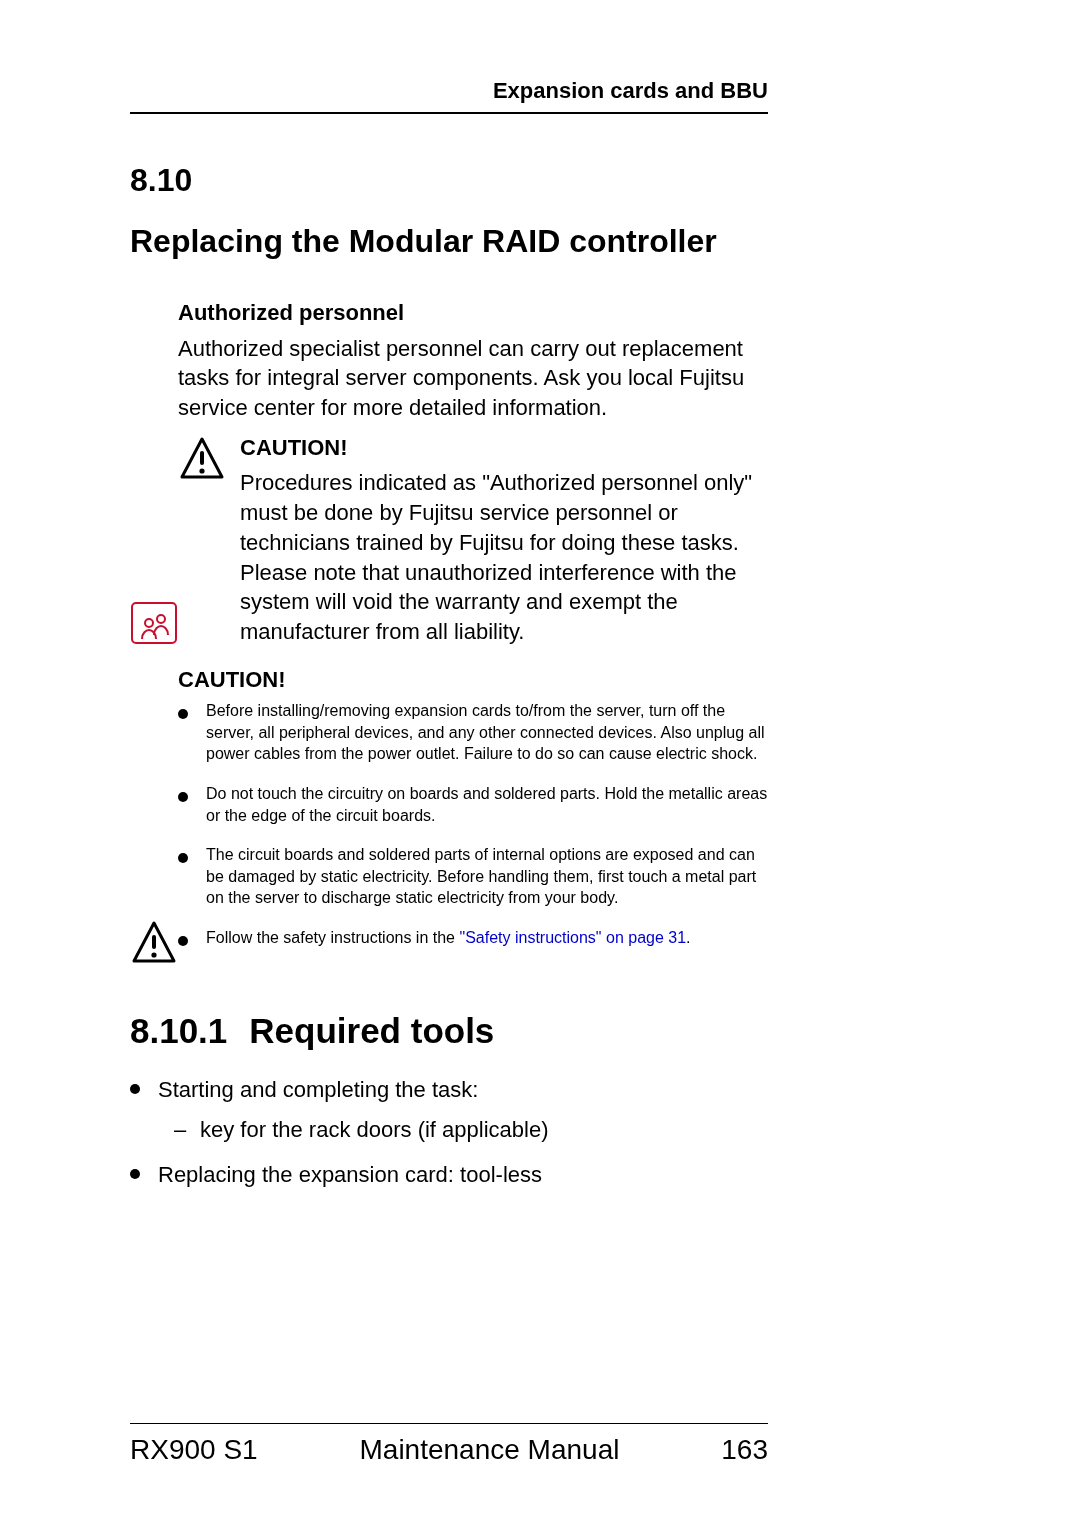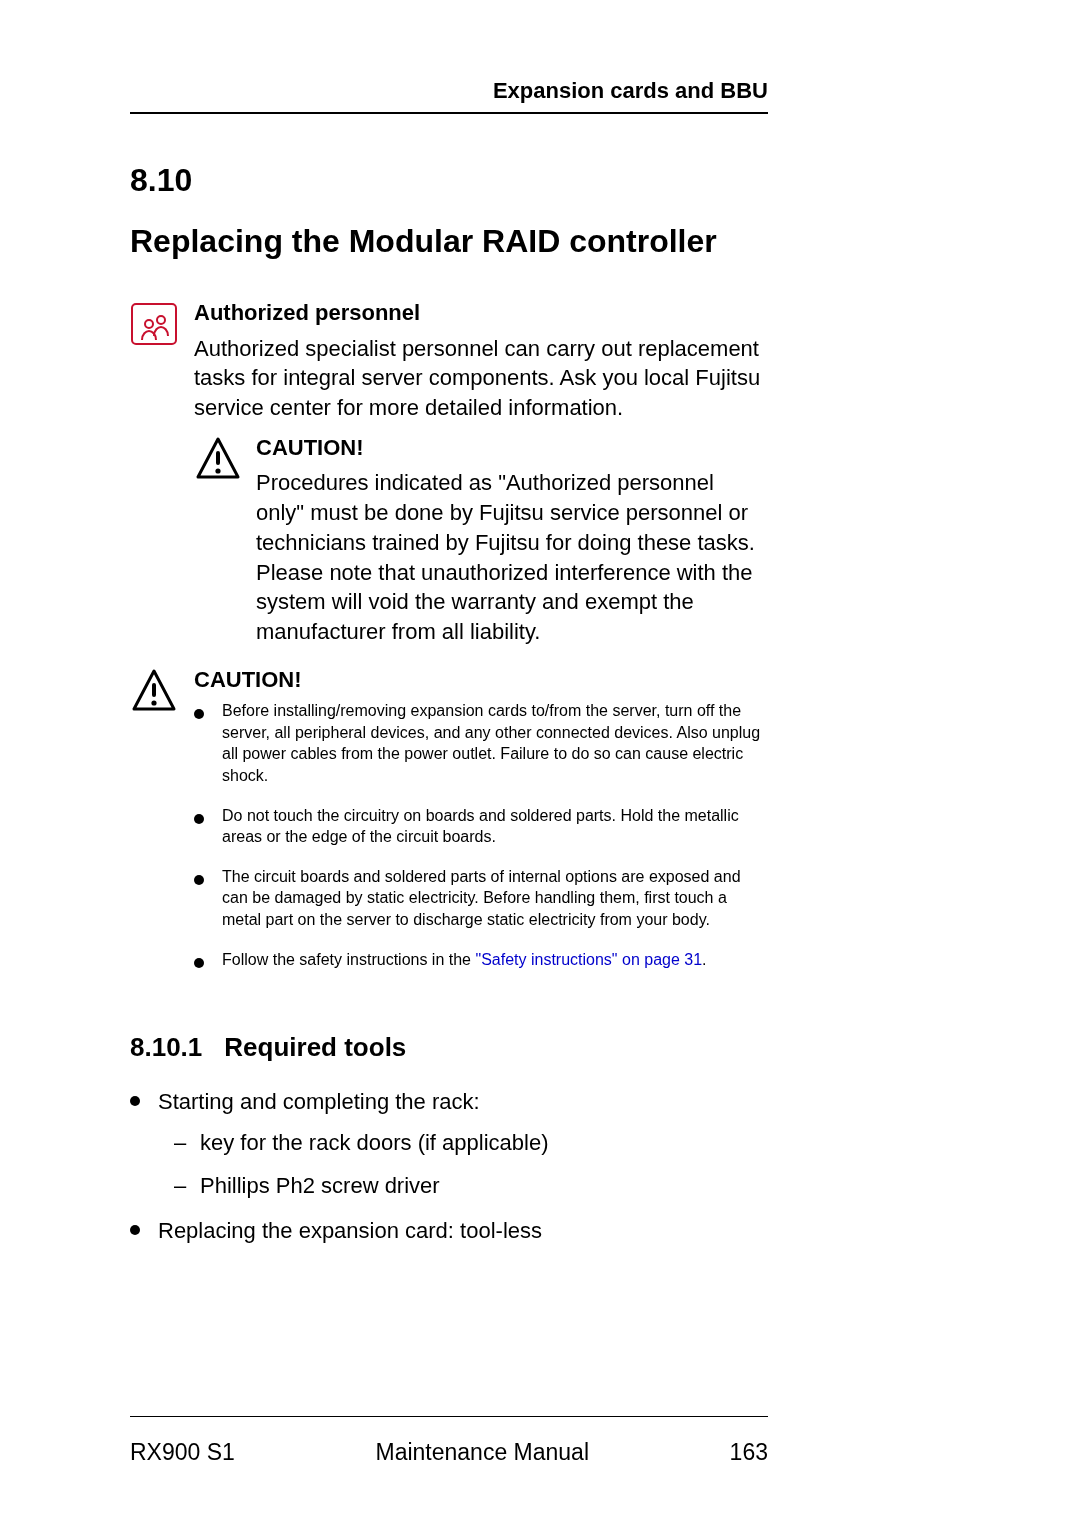--- a/index.html
+++ b/index.html
@@ -22,22 +22,22 @@
     font-weight: bold;
     font-size: 32px;
     margin-bottom: 38px;
     display: flex;
     gap: 24px;
     flex-direction: column;
   }
   .section-number { white-space: nowrap; }
   .block {
     display: flex;
-    align-items: flex-start;
-    gap: 16px;
+    align-items: flex-end;
+    gap: 0;
     margin-bottom: 18px;
   }
   .block-icon {
     flex: 0 0 48px;
     width: 48px;
     height: 48px;
     margin-top: 2px;
   }
   .block-body {
     flex: 1 1 auto;
@@ -84,21 +84,21 @@
     height: 10px;
     background: #000;
     border-radius: 50%;
   }
   .link {
     color: #0000cc;
     cursor: pointer;
   }
   .subsection-title {
     font-weight: bold;
-    font-size: 26px;
+    font-size: 35px;
     margin-top: 44px;
     margin-bottom: 24px;
     display: flex;
     gap: 22px;
   }
   ul.tools {
     list-style: none;
     padding: 0;
   }
   ul.tools > li {
@@ -135,24 +135,24 @@
     position: absolute;
     left: 16px;
     top: 0;
   }
   .footer {
     position: absolute;
     left: 130px;
     right: 120px;
     bottom: 60px;
     border-top: 1px solid #000;
-    padding-top: 22px;
+    padding-top: 10px;
     display: flex;
     justify-content: space-between;
-    font-size: 23px;
+    font-size: 28px;
   }
   .icon-personnel svg, .icon-caution svg { display:block; }
 </style>
 </head>
 <body>
 
 <div class="page">
 
   <div class="running-head">Expansion cards and BBU</div>
 
@@ -212,24 +212,23 @@
     </div>
   </div>
 
   <h2 class="subsection-title">
     <span>8.10.1</span>
     <span>Required tools</span>
   </h2>
 
   <ul class="tools">
     <li>
-      <span>Starting and completing the rack:</span>
+      <span>Starting and completing the task:</span>
       <ul class="dashes">
         <li>key for the rack doors (if applicable)</li>
-        <li>Phillips Ph2 screw driver</li>
       </ul>
     </li>
     <li>
       <span>Replacing the expansion card: tool-less</span>
     </li>
   </ul>
 
   <div class="footer">
     <span>RX900 S1</span>
     <span>Maintenance Manual</span>

